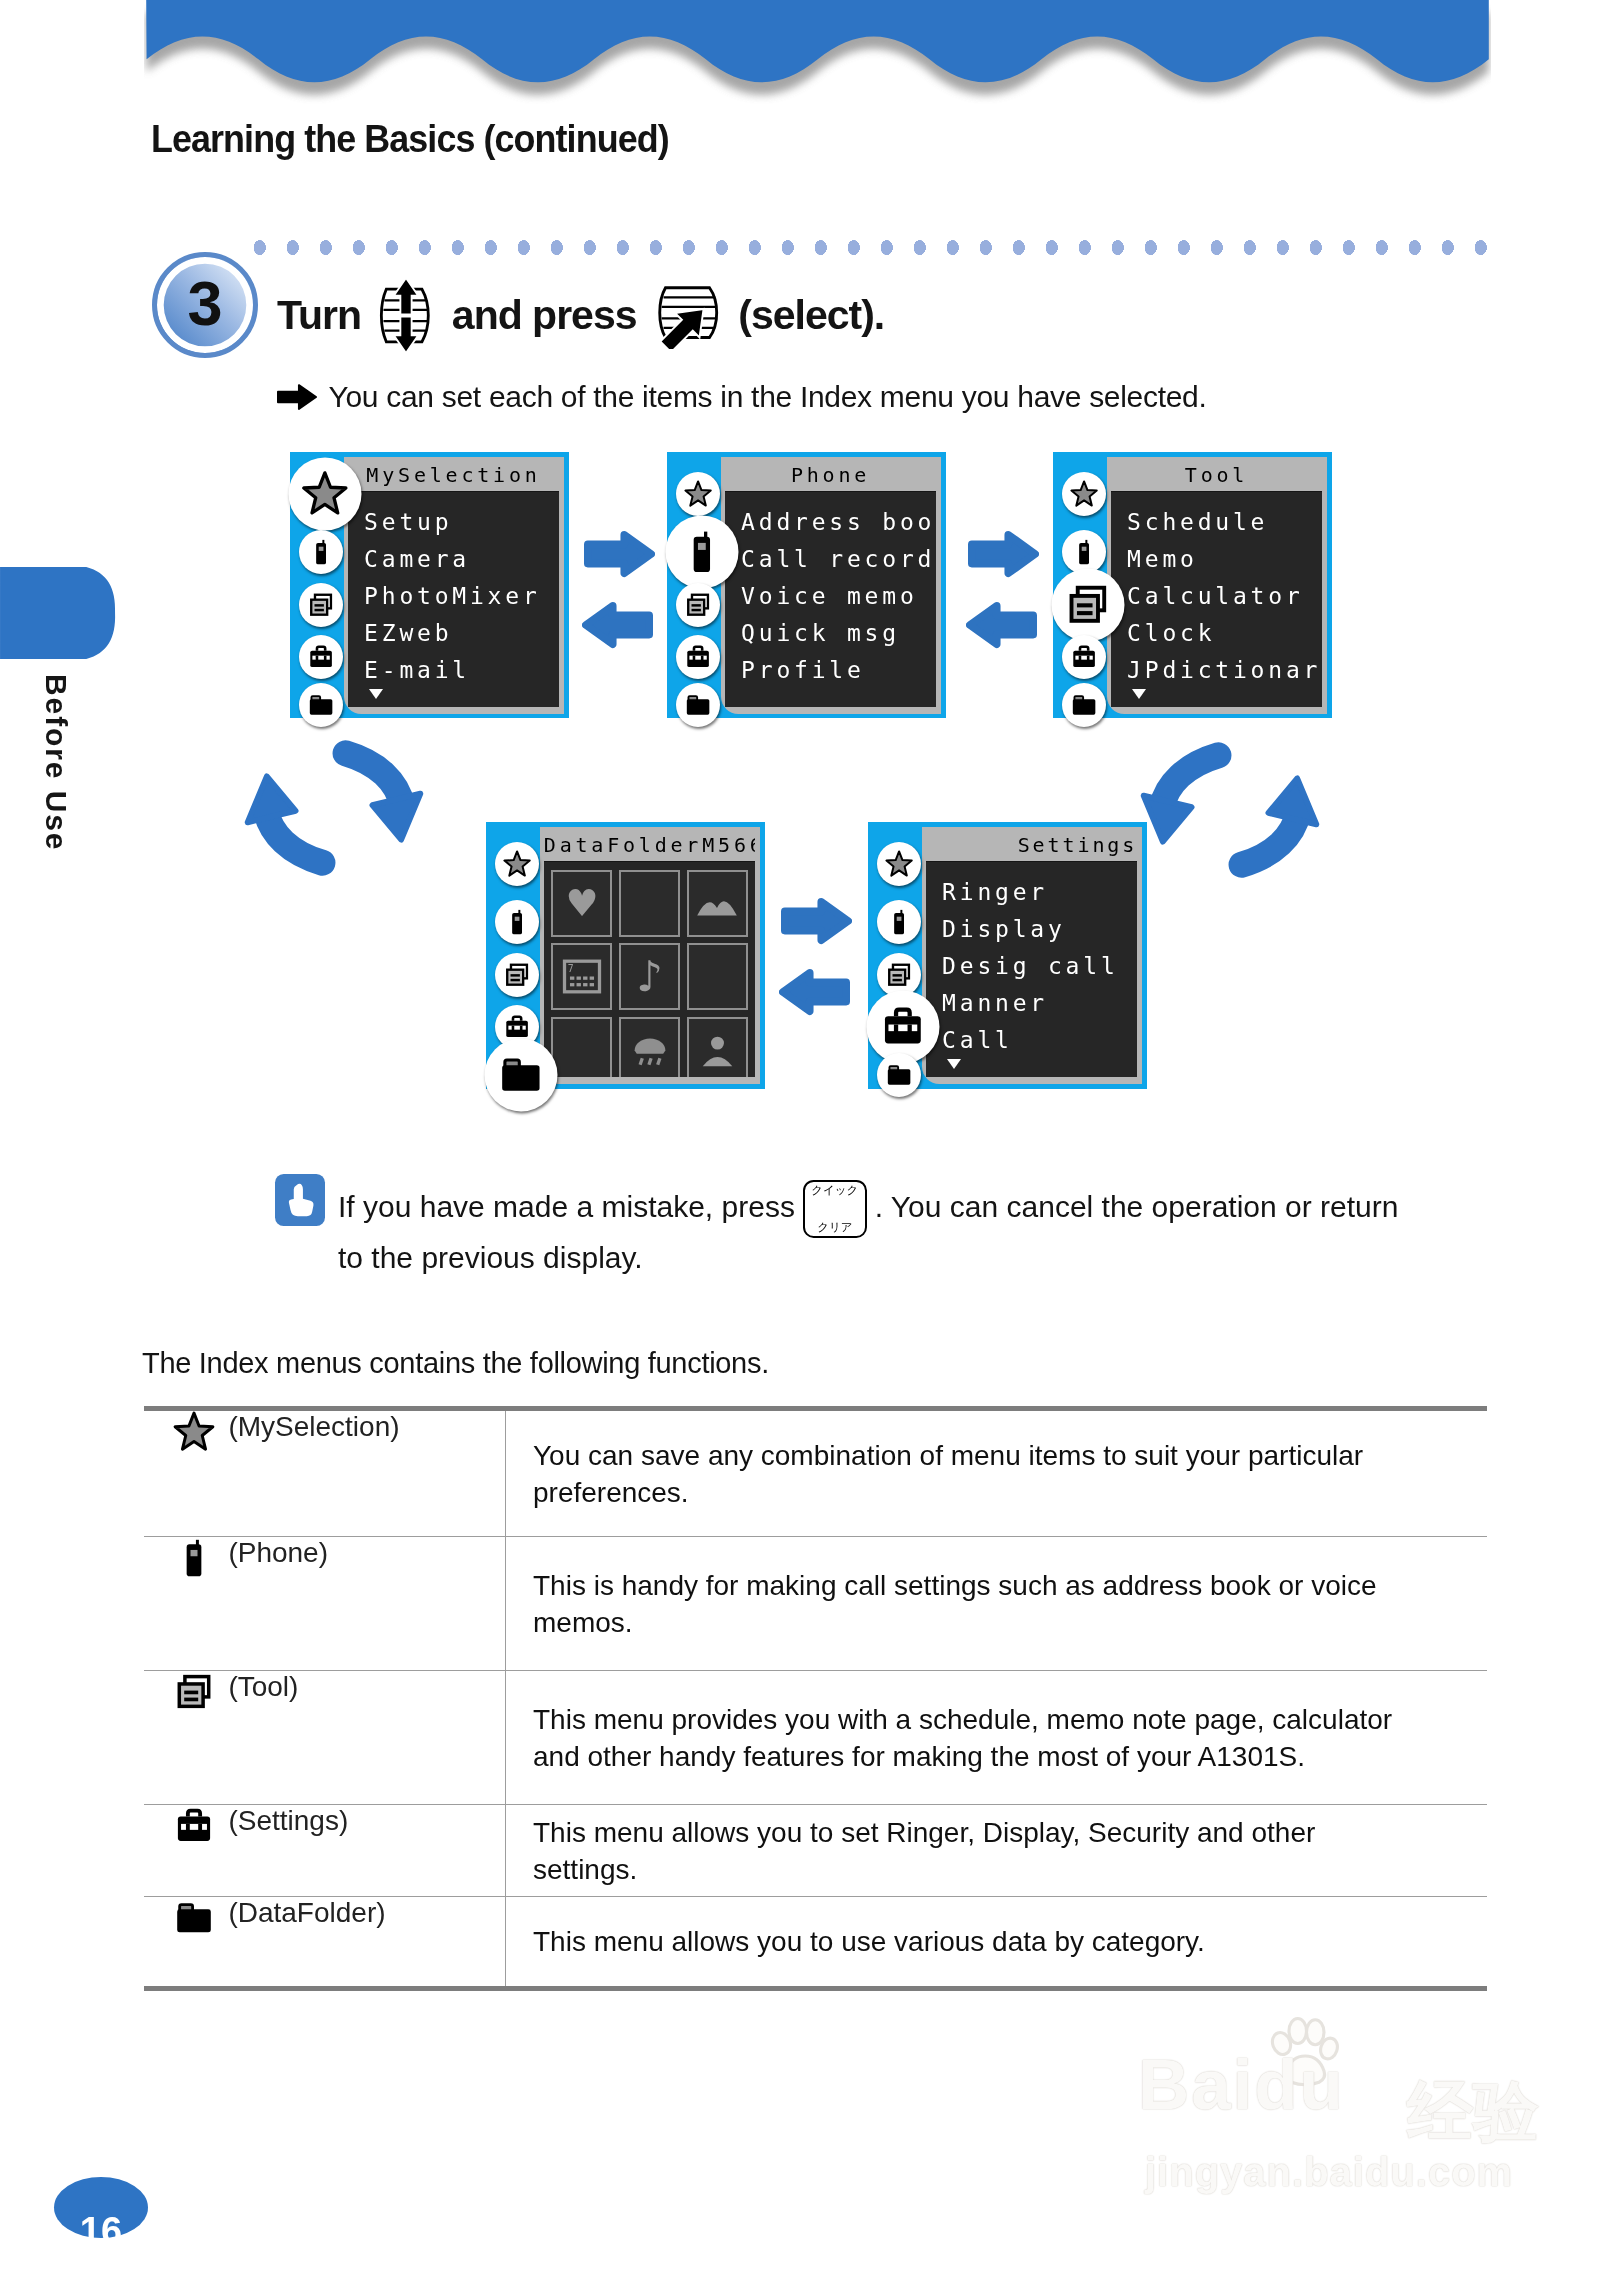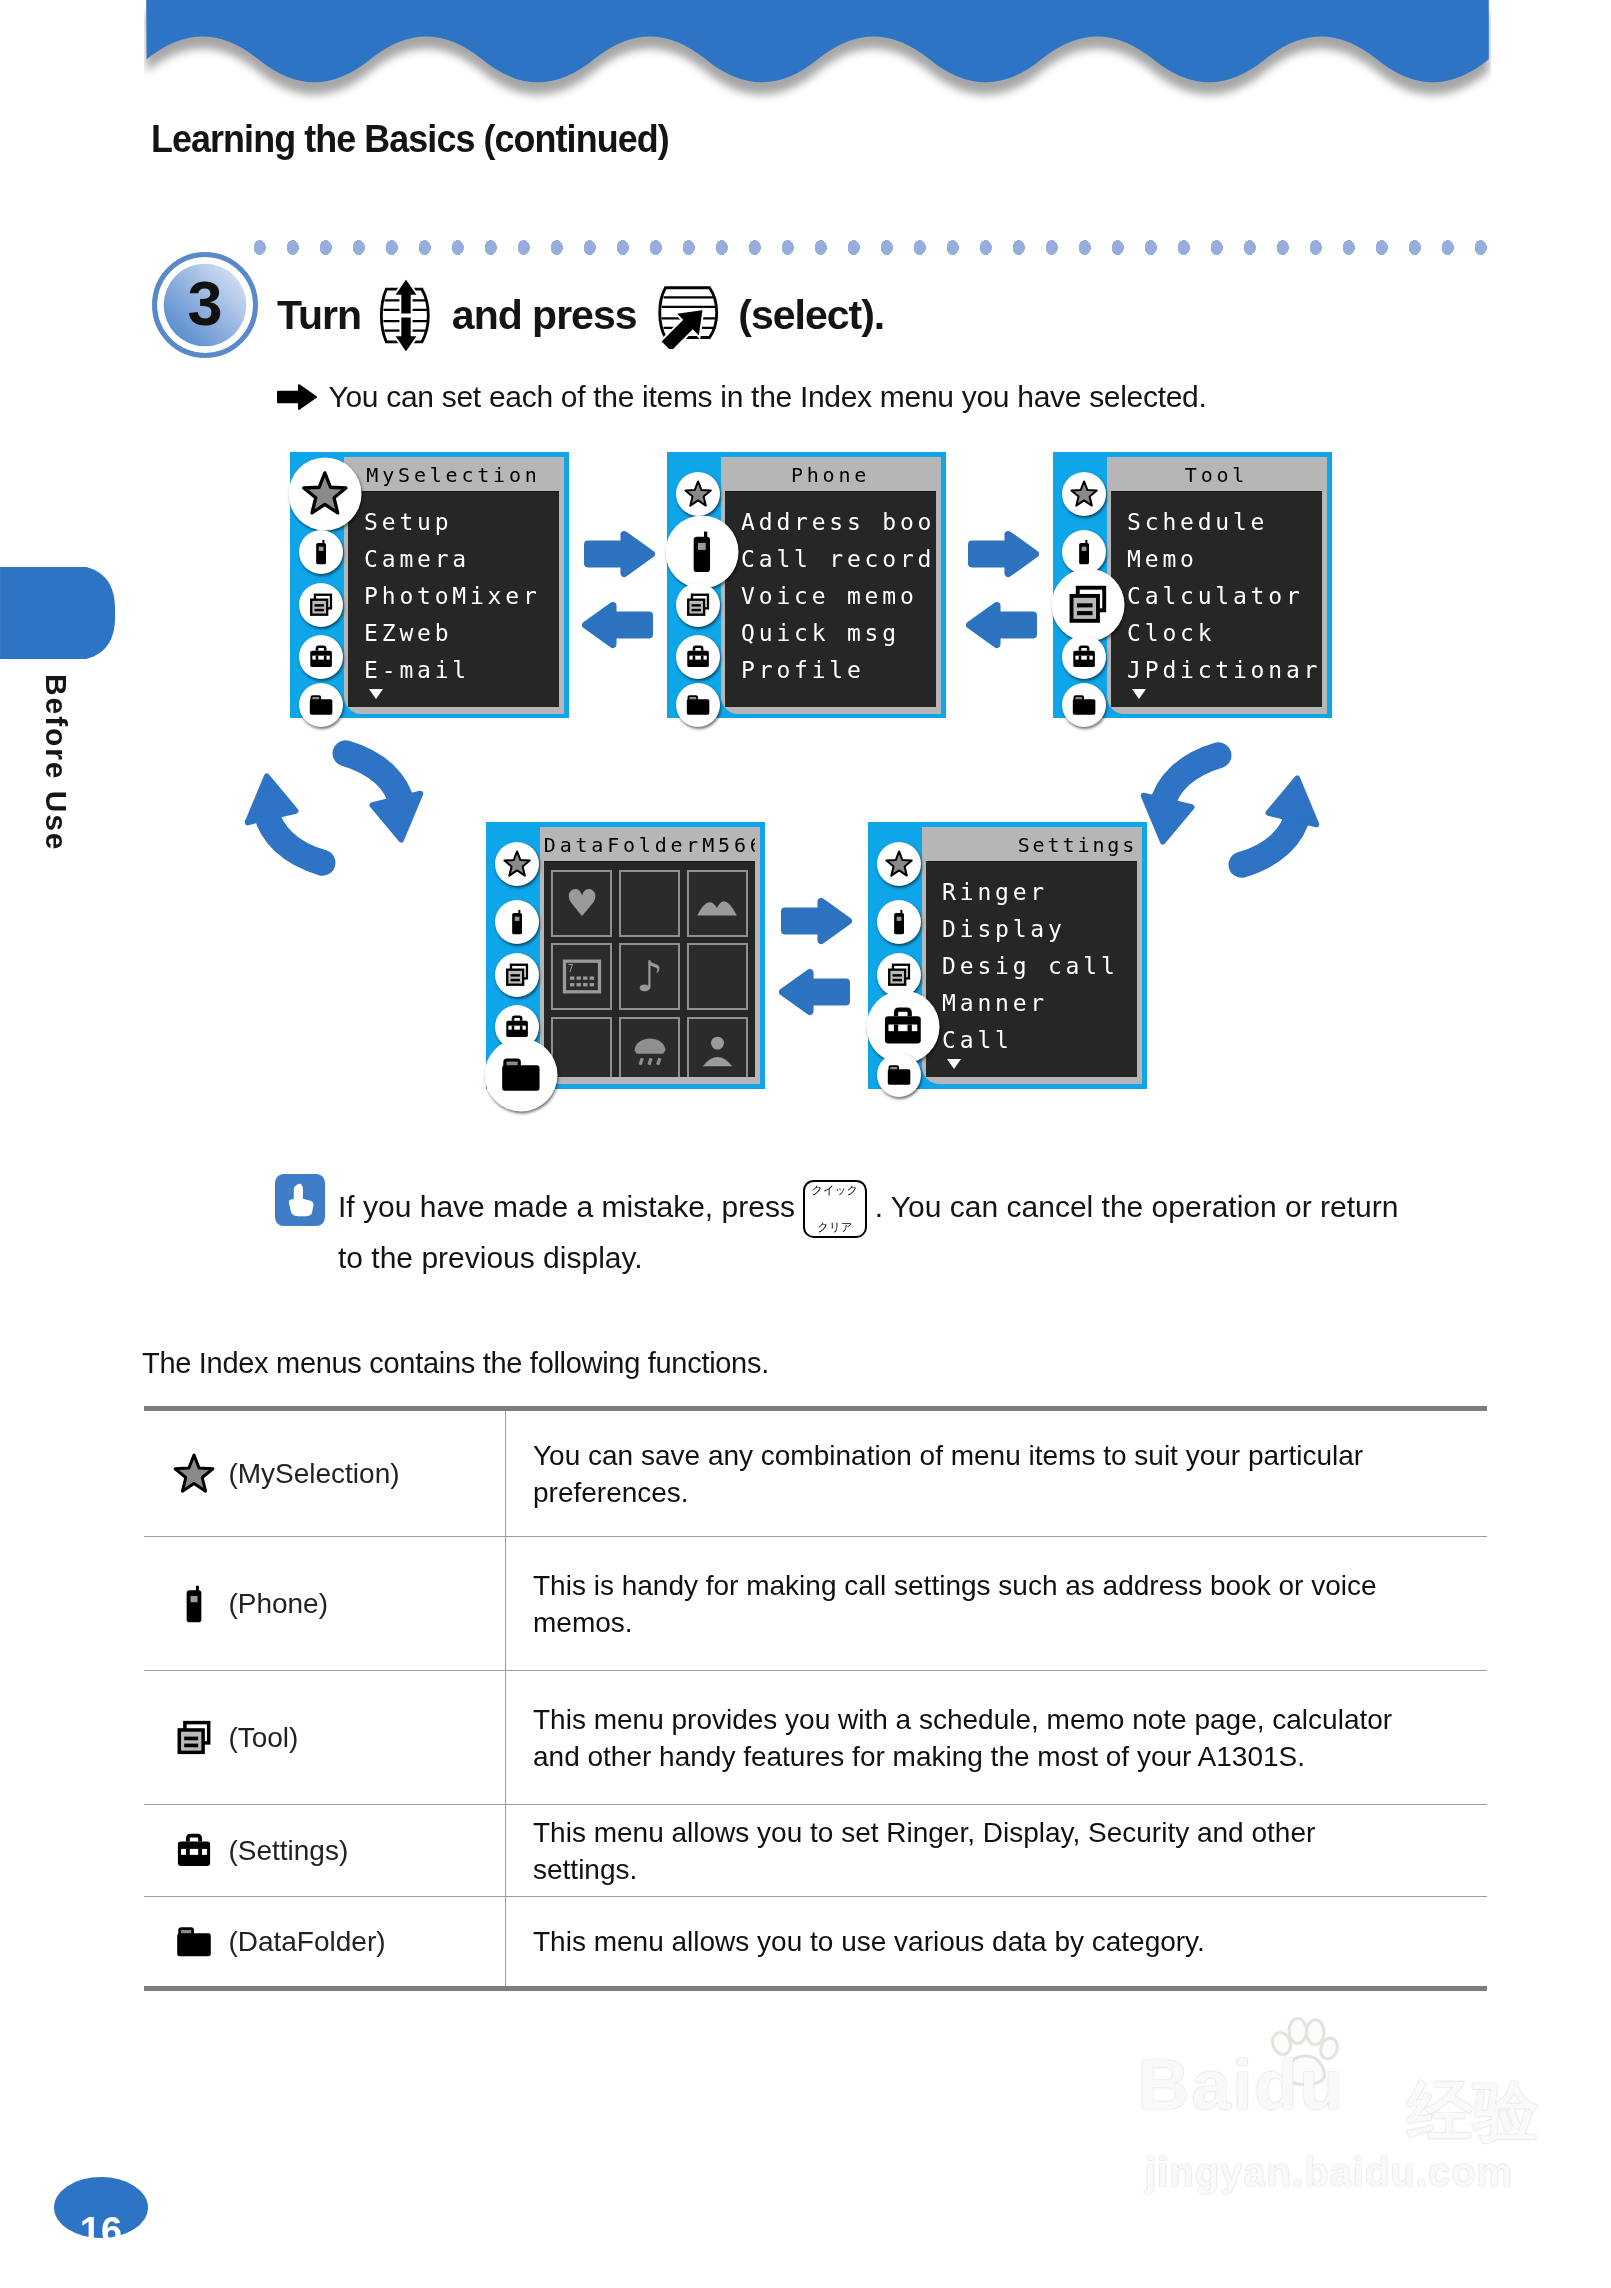--- a/index.html
+++ b/index.html
@@ -68,21 +68,21 @@
   .keycap{display:inline-flex;flex-direction:column;align-items:center;
           border:2.4px solid #000;border-radius:10.6px;padding:1.9px 6.7px;line-height:1.15;
           font-size:11.5px;color:#000;transform:translateY(1.9px);gap:24px;}
 
   
   .tbl-intro{left:142px;top:1347px;font-size:29px;letter-spacing:-0.3px;}
   .tbl{left:144px;top:1406px;width:1343px;border-top:5.8px solid #7d7d7d;border-bottom:5.8px solid #7d7d7d;}
   .trow{display:flex;border-top:1.9px solid #9d9d9d;}
   .trow:first-child{border-top:none;}
   .tc1{width:362px;box-sizing:border-box;border-right:1.9px solid #9d9d9d;display:flex;
-       align-items:center;padding-left:29px;gap:13.4px;flex:none;}
+       padding-left:29px;gap:13.4px;flex:none;}
   .tc1 svg{width:42px;height:42px;flex:none;}
   .tc1 .lbl{font-size:28px;color:#222;}
   .tc2{flex:1;display:flex;align-items:center;padding-left:27px;}
   .tc2 div{font-size:28px;line-height:37px;max-width:869px;color:#101010;}
 
   
   .side-tab{left:0;top:567px;width:117px;height:92px;}
   .side-label{left:39px;top:674px;writing-mode:vertical-rl;text-orientation:mixed;
               font-size:30px;font-weight:bold;letter-spacing:1.9px;color:#161616;}
   .page-oval{left:54px;top:2177px;width:94px;height:61px;border-radius:50%;background:#2e74c4;

